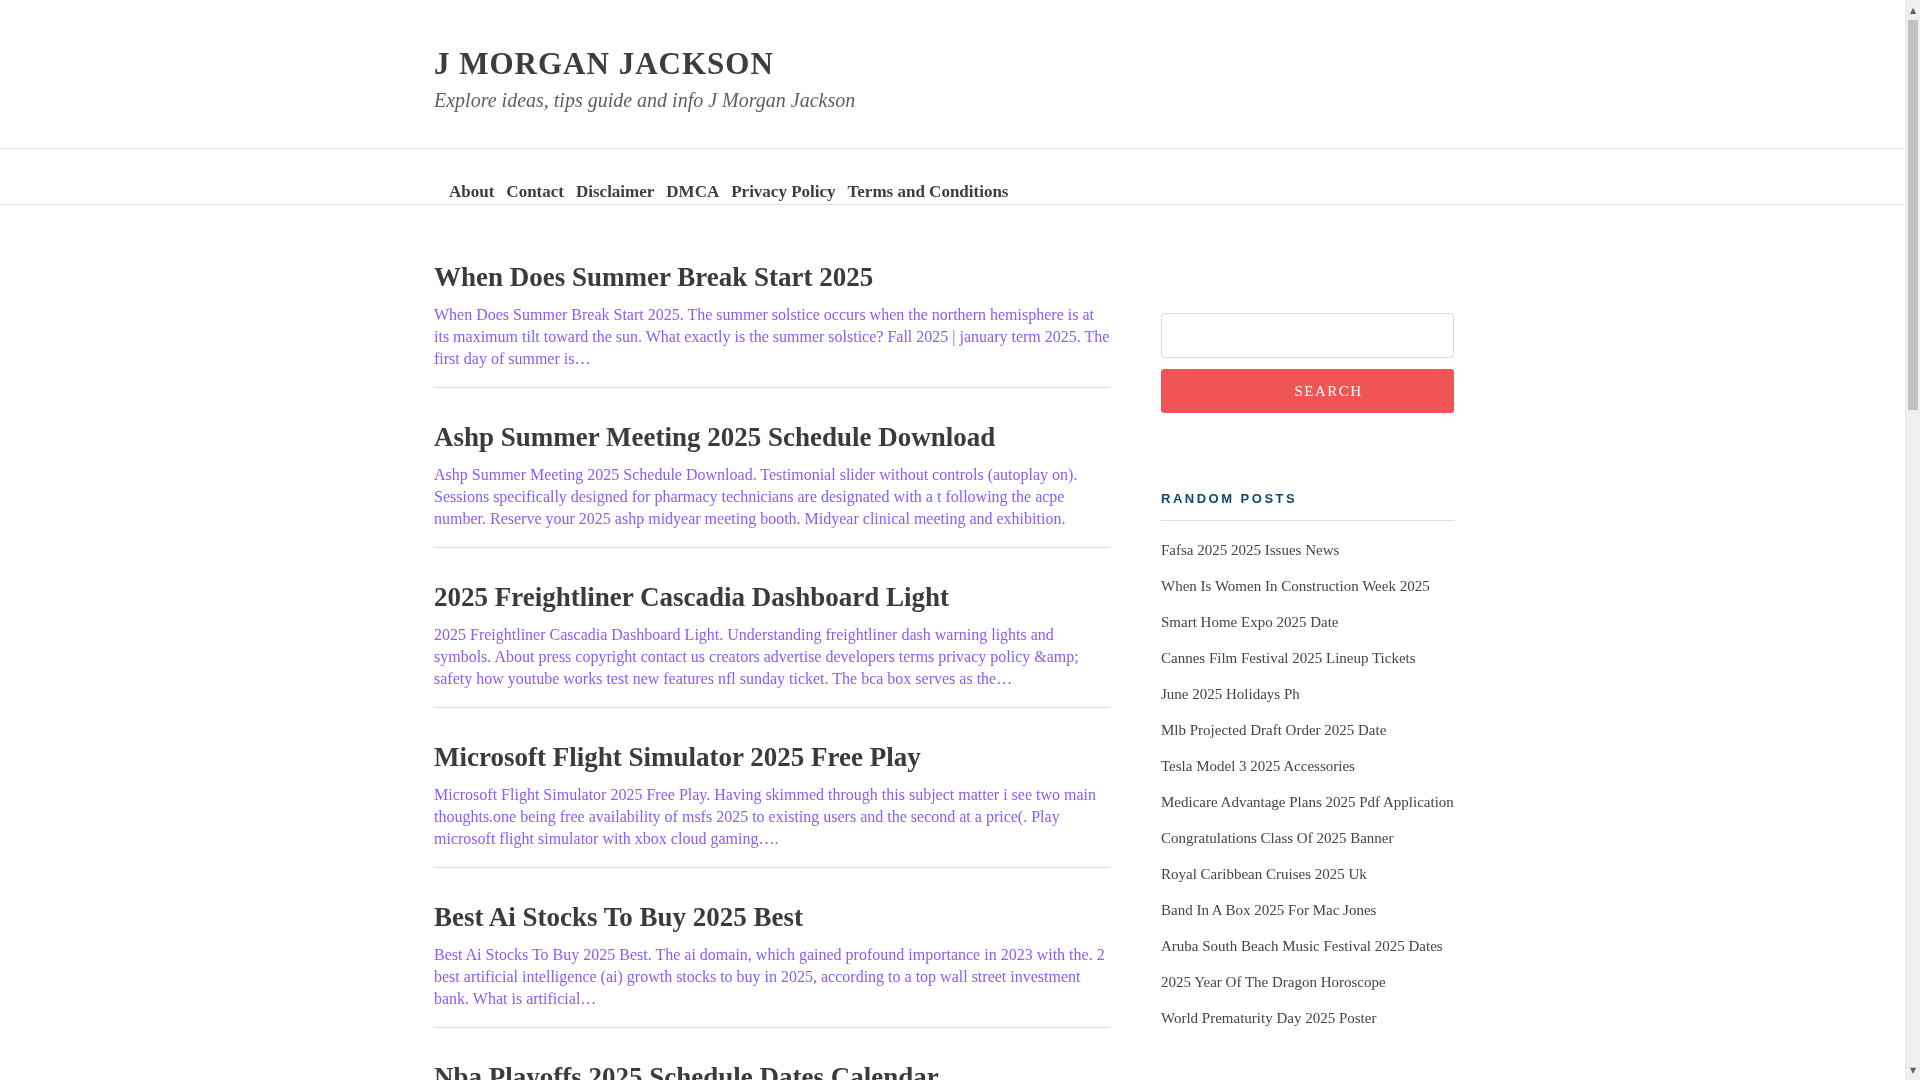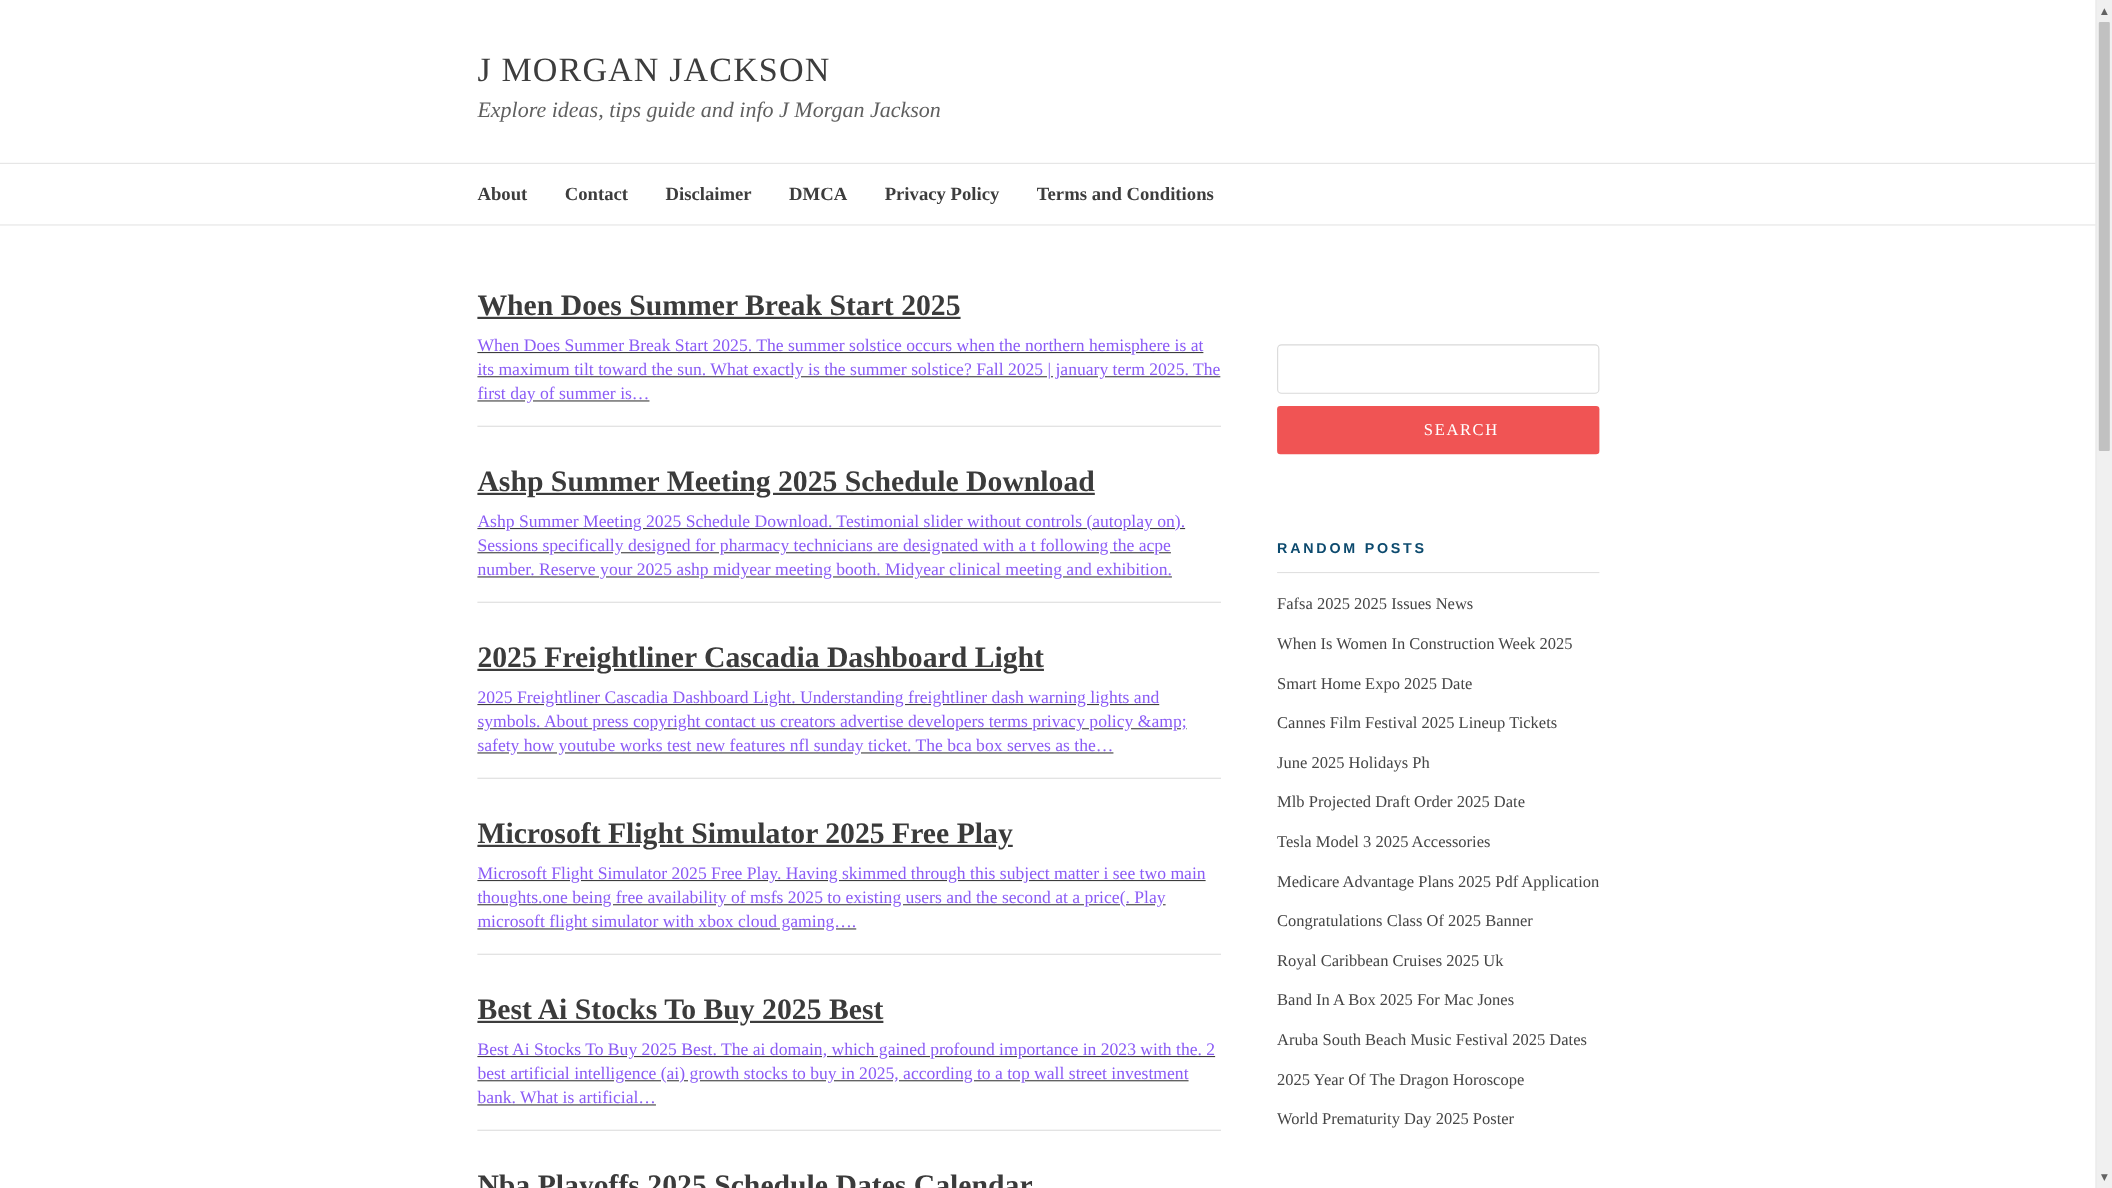--- a/index.html
+++ b/index.html
@@ -9,52 +9,51 @@
     background: #ffffff;
     font-family: "Liberation Serif", serif;
     color: #3d3d3d;
   }
   .page { position: relative; width: 1920px; height: 1080px; overflow: hidden; }
   .container { width: 1020px; margin-left: 434px; }
 
   
   .site-header { padding: 45px 0 38px 0; background: #fff; }
   .site-title {
-    margin: 0; font-size: 31px; line-height: 38px; font-weight: normal;
+    margin: 0; font-size: 31px; line-height: 38px; font-weight: bold;
     letter-spacing: 1px; color: #3d3d3d; cursor: pointer;
   }
   .site-tagline {
     margin: 8px 0 0 0; font-size: 20px; line-height: 19px;
     font-style: italic; color: #5f5f5f;
   }
 
   
   .main-nav {
     border-top: 1px solid #e4e4e4; border-bottom: 1px solid #e4e4e4;
     height: 57px; background: #fff;
   }
   .main-nav ul {
-    list-style: none; margin: 0; padding: 0;
-    display: flex; align-items: center; height: 100%; gap: 34px;
+    list-style: none; margin: 15px; padding: 0;
+    display: flex; align-items: center; height: 100%; gap: 12px;
   }
   .main-nav a {
     font-size: 17px; font-weight: bold; color: #3d3d3d;
     text-decoration: none; cursor: pointer;
   }
 
   
   .content { display: flex; padding-top: 55px; }
   .posts-col { width: 676px; }
   .sidebar { width: 293px; margin-left: 51px; padding-top: 0; }
 
   
   .post {
     padding-bottom: 17px; margin-bottom: 32px;
     border-bottom: 1px solid #dcdcdc;
-    text-decoration: underline;
   }
   .post-title {
     margin: 0 0 10px 0; font-size: 27px; line-height: 34px;
     font-weight: bold; color: #3b3b3b;
   }
   .post-title a { color: #3b3b3b; text-decoration: none; cursor: pointer; }
   .post-excerpt {
     margin: 0; font-size: 16px; line-height: 22px; color: #8b5cf6;
   }
 

